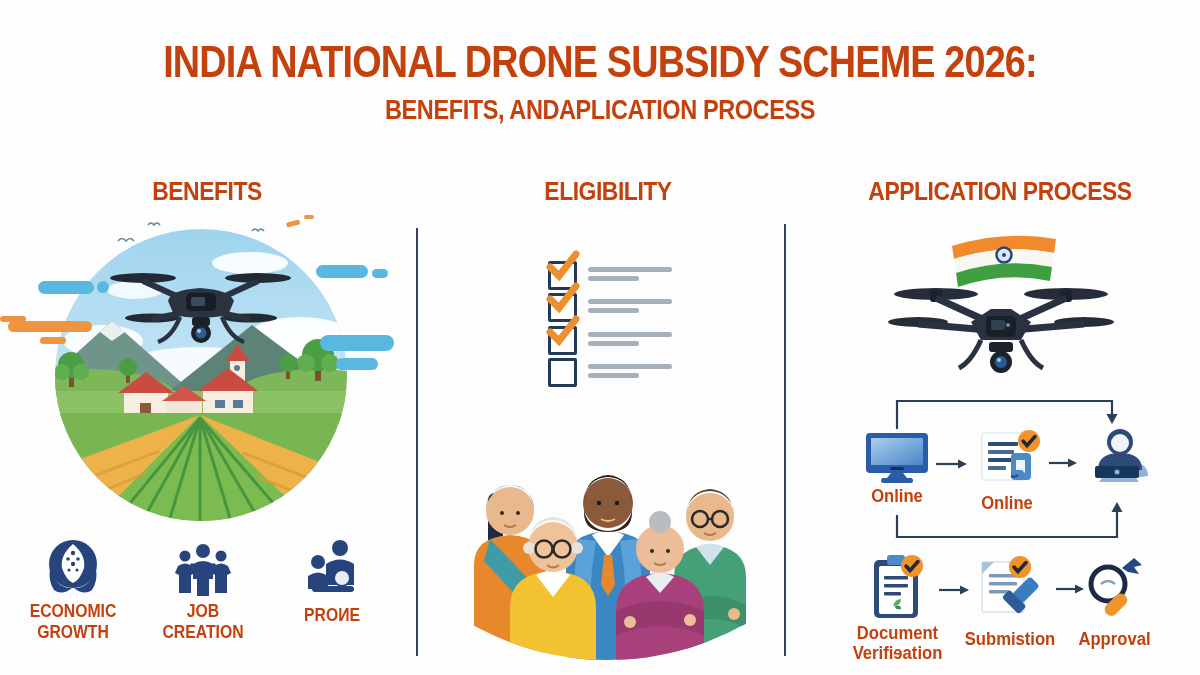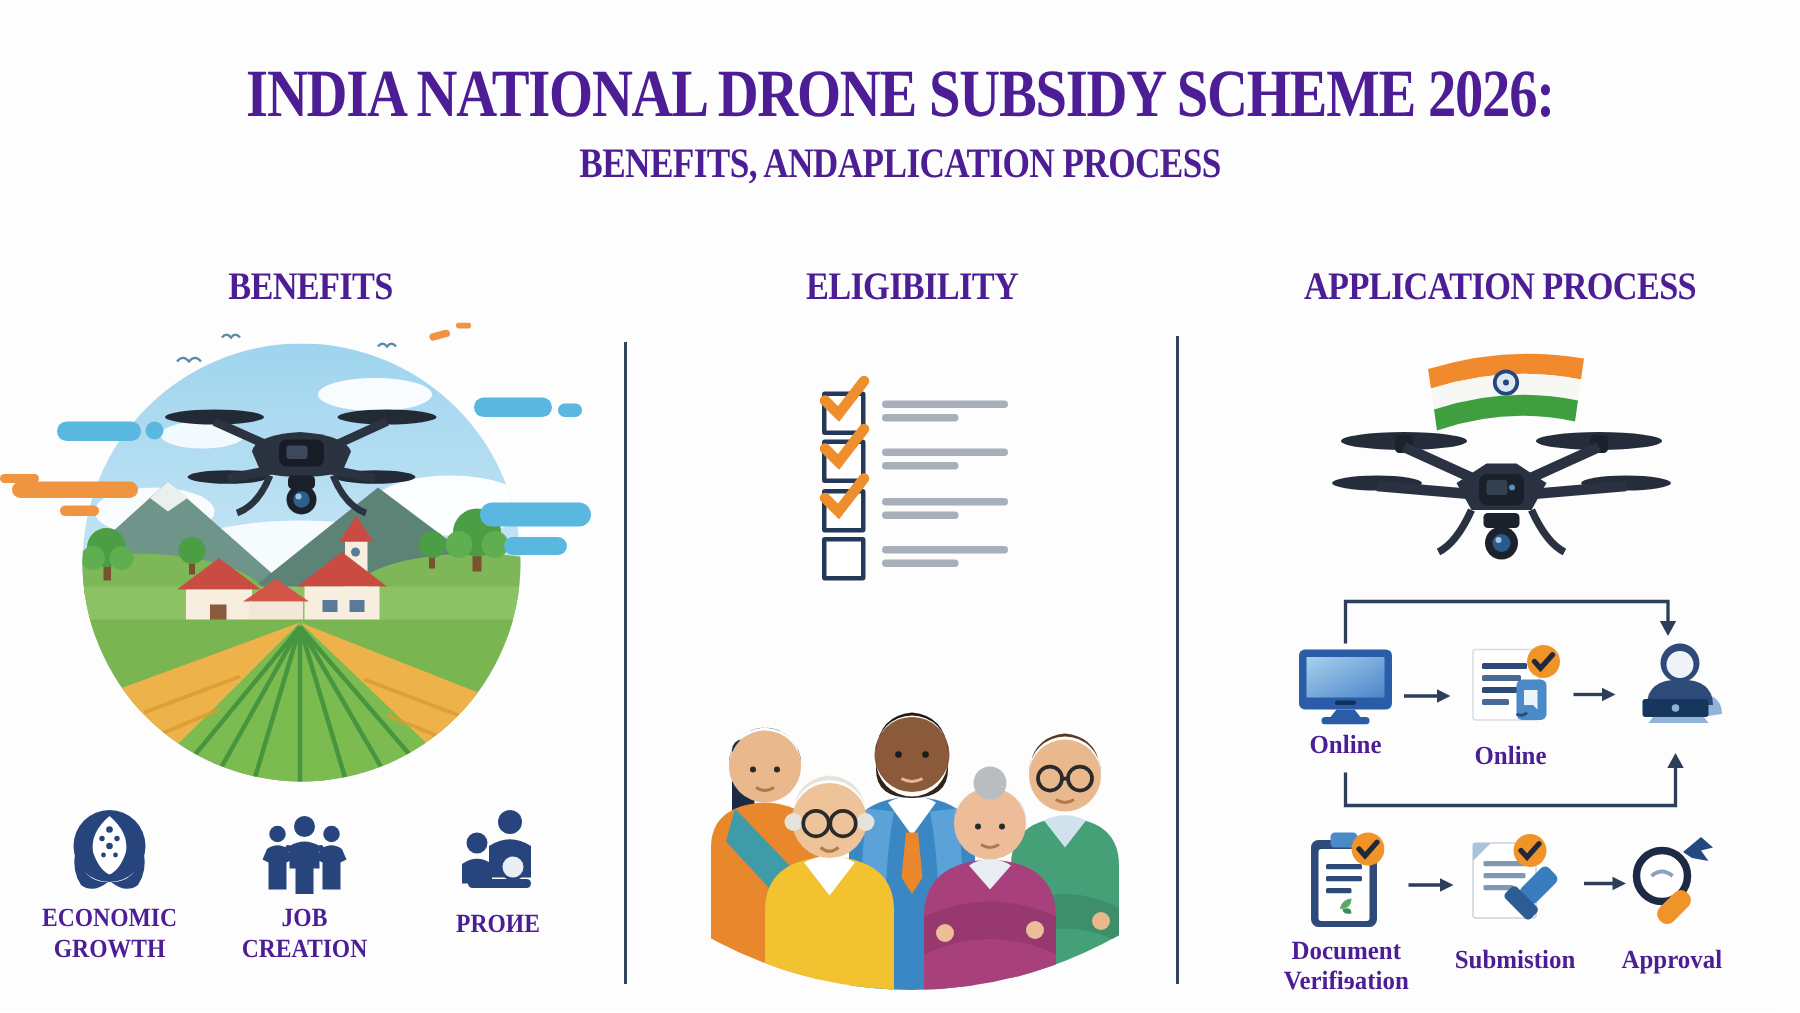--- a/index.html
+++ b/index.html
@@ -1,17 +1,17 @@
 <!DOCTYPE html>
 <html><head>
 <meta charset="utf-8">
 <style>
   html,body{margin:0;padding:0;background:#ffffff;}
   .canvas{position:relative;width:1200px;height:675px;background:#fdfdfd;overflow:hidden;
-          font-family:Liberation Serif, serif;color:#4c1d95;}
+          font-family:Liberation Sans, sans-serif;color:#c2410c;}
   .abs{position:absolute;}
   .main-title{top:36px;left:0;width:1200px;text-align:center;font-size:45px;font-weight:bold;
               letter-spacing:-1px;transform:scaleX(.84);transform-origin:center;white-space:nowrap;}
   .sub-title{top:94px;left:0;width:1200px;text-align:center;font-size:28px;font-weight:bold;
              letter-spacing:-.5px;transform:scaleX(.84);transform-origin:center;}
   .col-header{top:176px;font-size:26px;font-weight:bold;text-align:center;letter-spacing:-.5px;
               transform:scaleX(.88);transform-origin:center;}
   .divider{width:2px;background:#33435c;}
   .benefit-label{font-weight:bold;font-size:17.5px;line-height:1.2;text-align:center;
                  white-space:pre-line;transform:scaleX(.9);transform-origin:center;}

